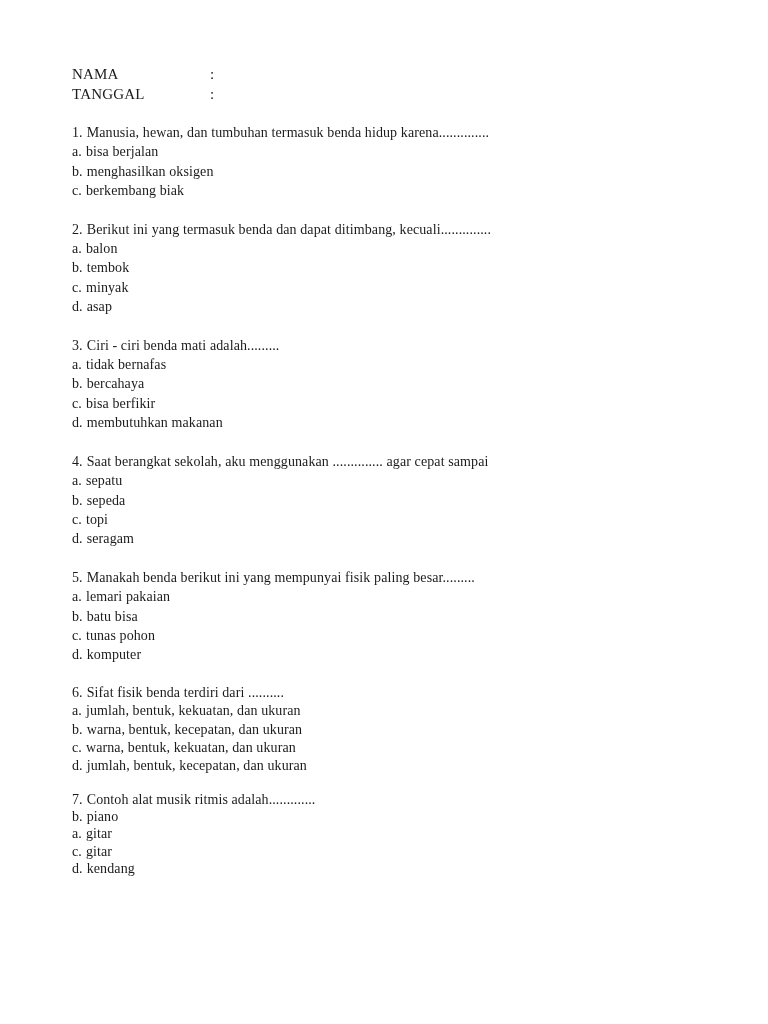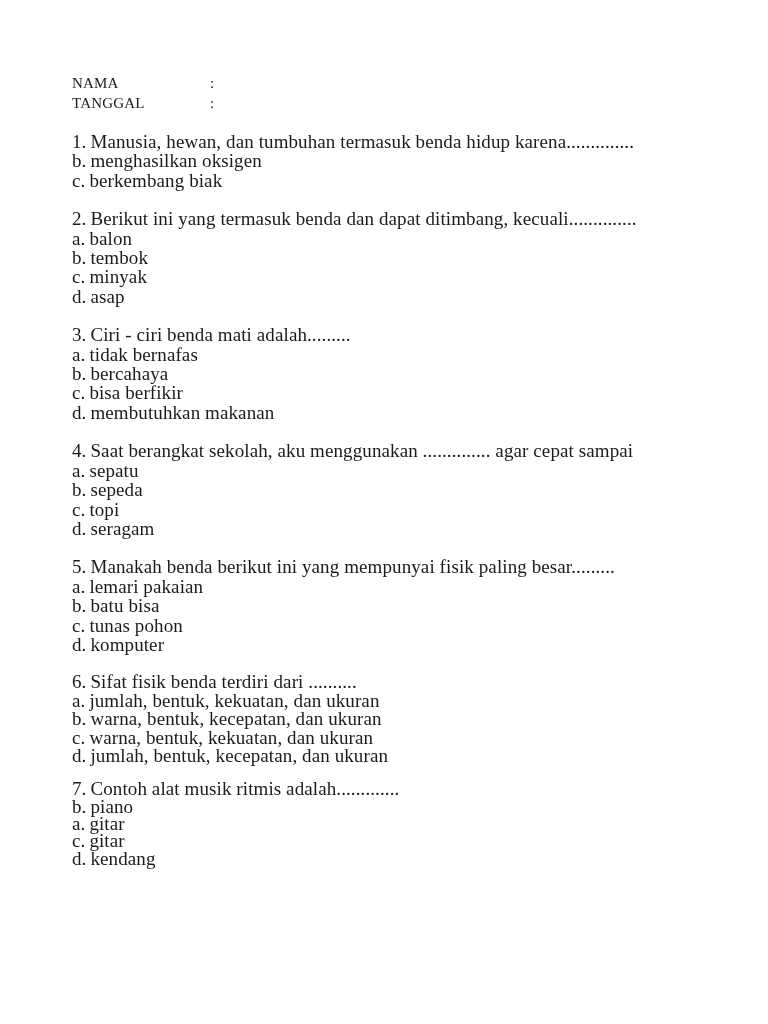--- a/index.html
+++ b/index.html
@@ -12,40 +12,40 @@
     width: 768px;
     height: 1024px;
     background: #ffffff;
     overflow: hidden;
     font-family: "Liberation Serif", "DejaVu Serif", serif;
     color: #1b1b1b;
   }
   .content {
     position: absolute;
     left: 72px;
-    top: 73px;
+    top: 64px;
     width: 640px;
   }
   .header-block {
     font-size: 15px;
   }
   .header-field {
     display: flex;
     line-height: 20px;
     letter-spacing: 0.2px;
   }
   .header-label {
     width: 138px;
     flex: 0 0 138px;
   }
   .question-list {
     margin-top: 19px;
   }
   .question-block {
-    font-size: 19px;
+    font-size: 14px;
     line-height: 19.4px;
     margin-bottom: 19px;
     letter-spacing: 0.1px;
   }
   .question-block:nth-child(6) {
     line-height: 18.4px;
     margin-bottom: 15px;
   }
   .question-block:nth-child(7) {
     line-height: 17.3px;
@@ -71,20 +71,21 @@
       </div>
       <div class="header-field">
         <span class="header-label">TANGGAL</span>
         <span class="header-colon">:</span>
       </div>
     </div>
 
     <div class="question-list">
   <div class="question-block">
     <div class="question-line"><span class="question-number">1.</span><span class="question-text">Manusia, hewan, dan tumbuhan termasuk benda hidup karena..............</span></div>
+    <div class="option-line"><span class="option-letter">a.</span><span class="option-text">bisa berjalan</span></div>
           <div class="option-line"><span class="option-letter">b.</span><span class="option-text">menghasilkan oksigen</span></div>
           <div class="option-line"><span class="option-letter">c.</span><span class="option-text">berkembang biak</span></div>
   </div>
 
   <div class="question-block">
     <div class="question-line"><span class="question-number">2.</span><span class="question-text">Berikut ini yang termasuk benda dan dapat ditimbang, kecuali..............</span></div>
     <div class="option-line"><span class="option-letter">a.</span><span class="option-text">balon</span></div>
           <div class="option-line"><span class="option-letter">b.</span><span class="option-text">tembok</span></div>
           <div class="option-line"><span class="option-letter">c.</span><span class="option-text">minyak</span></div>
           <div class="option-line"><span class="option-letter">d.</span><span class="option-text">asap</span></div>

